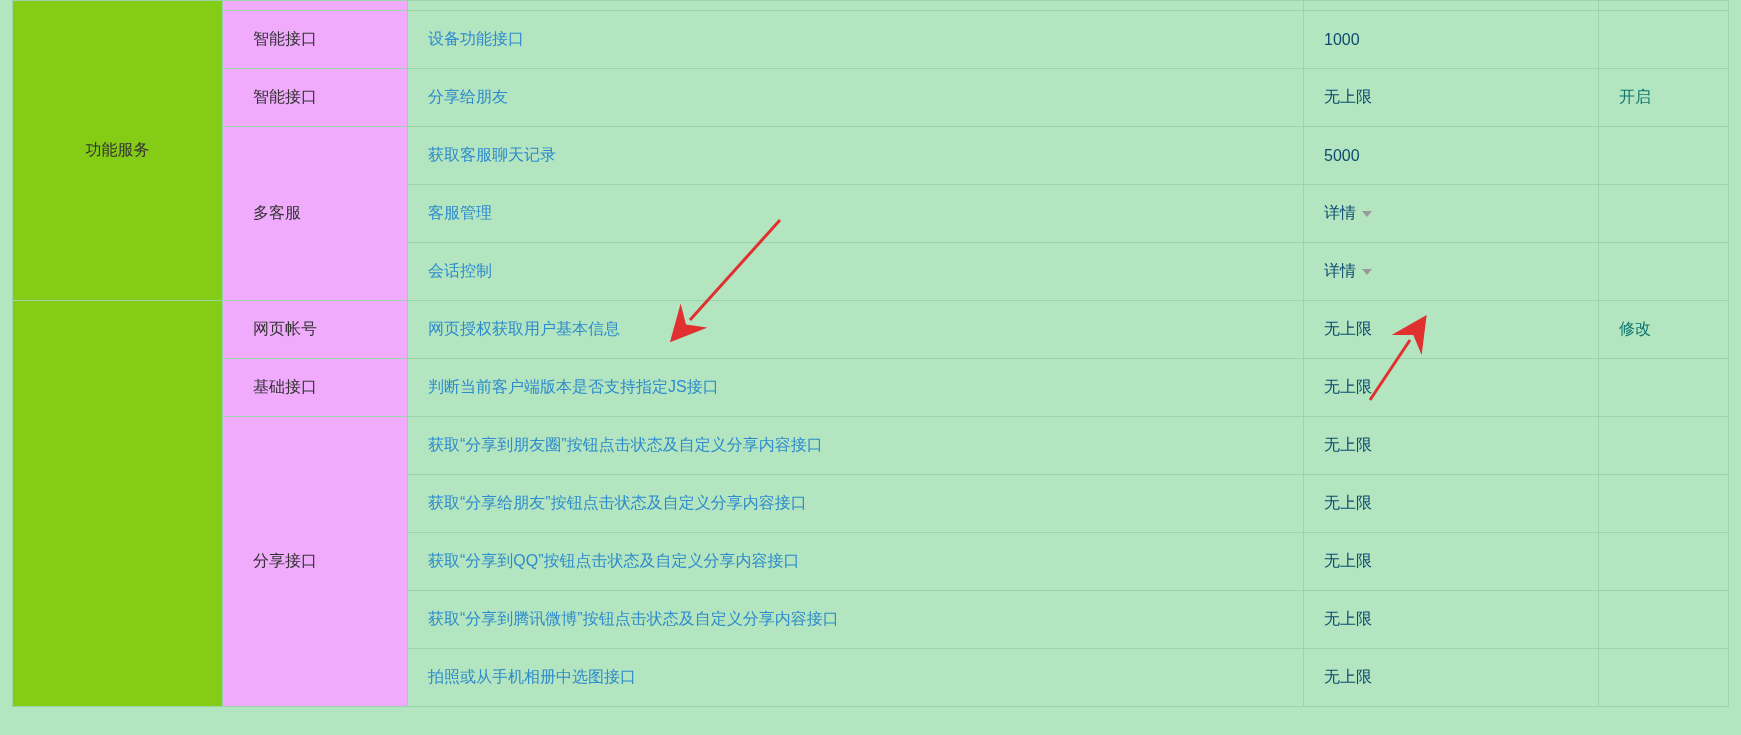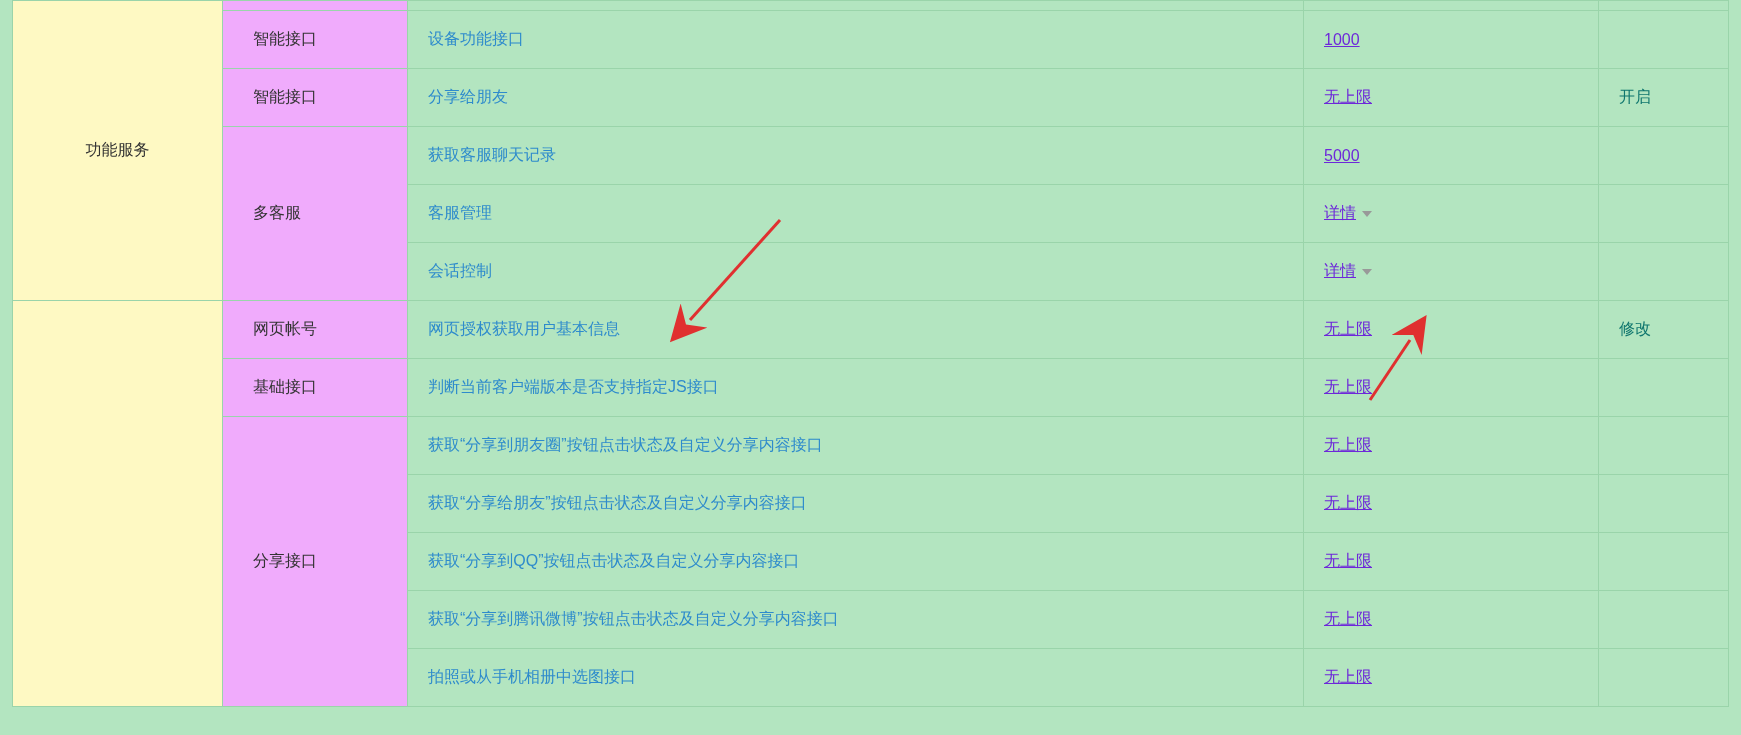--- a/index.html
+++ b/index.html
@@ -22,41 +22,40 @@
 }
 td {
   border: 1px solid #9ad4aa;
   padding: 18px 20px;
   vertical-align: middle;
 }
 td.col-group {
   width: 210px;
   text-align: center;
   color: #333;
-  background: #fef9c3;
+  background: #84cc16;
 }
 td.col-category {
   width: 185px;
   text-align: left;
   color: #333;
   background: #f0abfc;
   padding-left: 30px;
 }
 td.col-api {
   color: #2e8bcc;
 }
 td.col-api a {
   color: #2e8bcc;
   text-decoration: none;
   cursor: pointer;
 }
 td.col-quota {
   width: 295px;
-  color: #6d28d9;
-  text-decoration: underline;
+  color: #0c4a6e;
 }
 td.col-action {
   width: 130px;
   text-align: left;
 }
 td.col-action a {
   color: #0f766e;
   text-decoration: none;
   cursor: pointer;
 }

